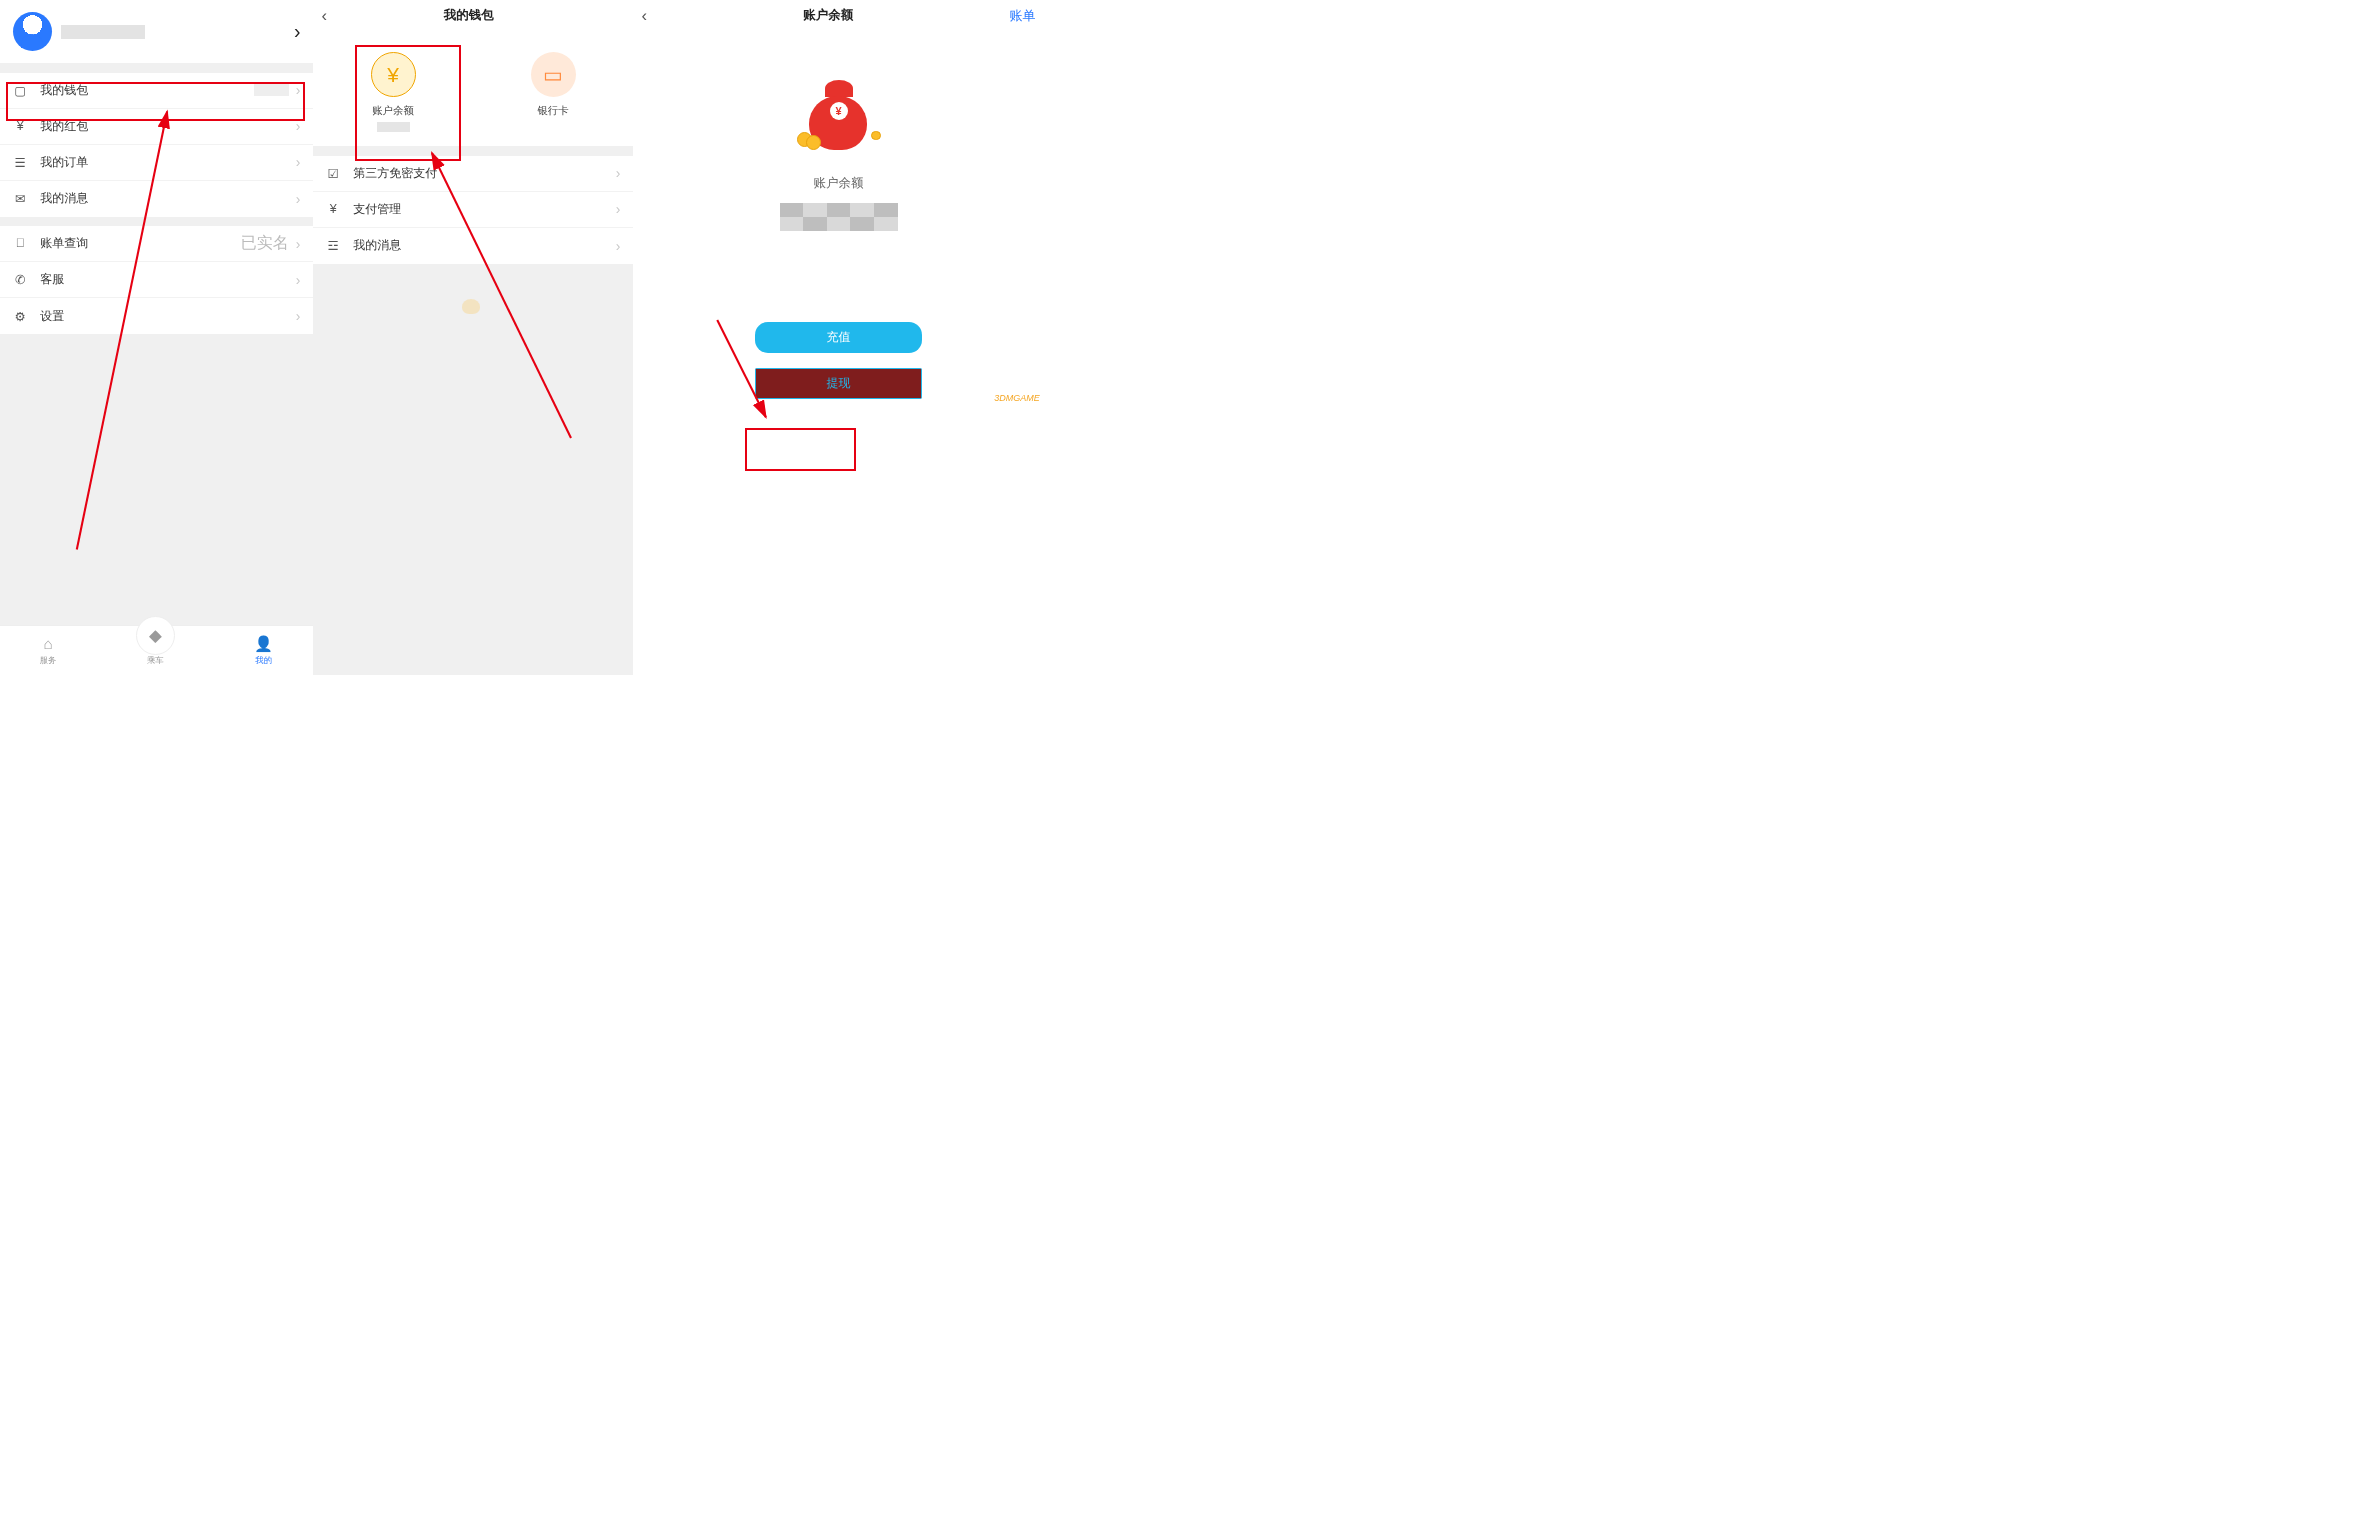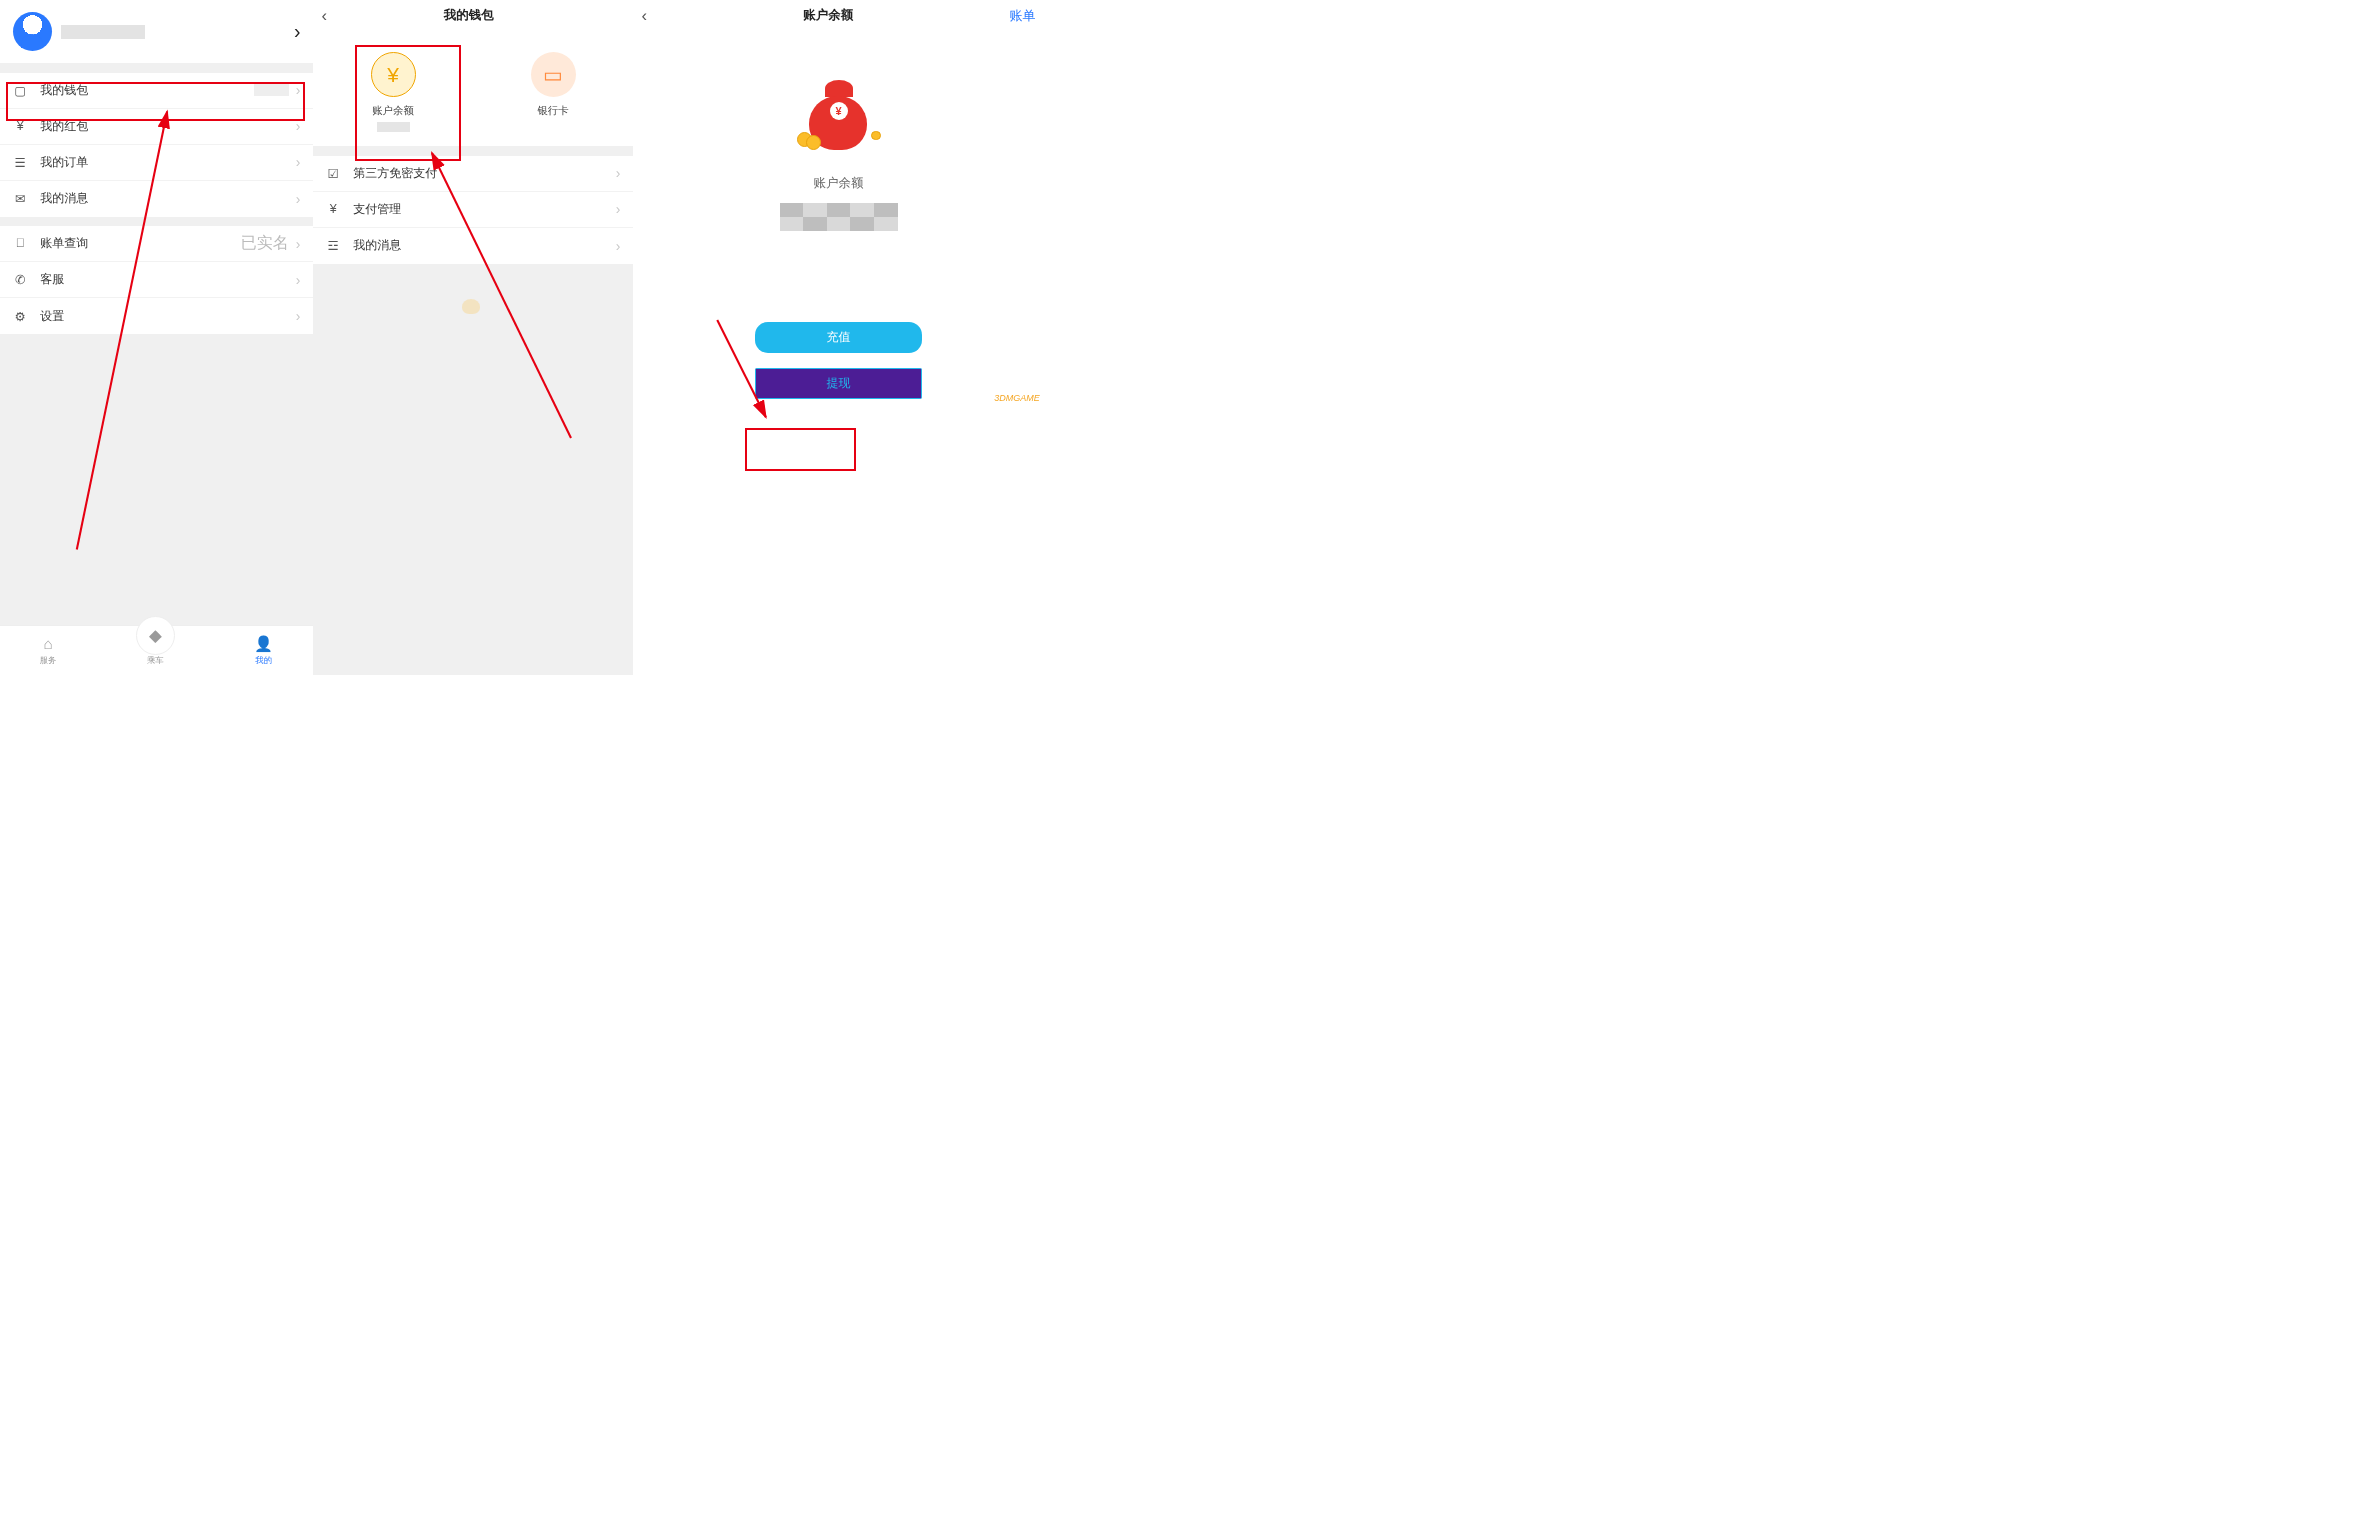--- a/index.html
+++ b/index.html
@@ -65,21 +65,21 @@
   .coin.c1 { bottom:2.8px; left:0; }
   .coin.c2 { bottom:0; left:9.7px; }
   .coin.c3 { bottom:9.7px; right:0; width:9.7px; height:9.7px; }
   .bal-title { margin-top: 25px; font-size:12.5px; color:#666; }
   .bal-amount { margin-top:11px; width:118px; height:28px; display:grid; grid-template-columns:repeat(5,1fr); grid-template-rows:repeat(2,1fr); }
   .bal-amount span { background:#d9d9d9; }
   .bal-amount span:nth-child(odd){ background:#bebebe; }
 
   .btn { margin-top: 91px; width: 167px; height: 31px; border-radius:1.4px; display:flex; align-items:center; justify-content:center; font-size:12px; }
   .btn-primary { background:#20b8ec; color:#fff;border-radius:13px; }
-  .btn-outline { margin-top:15.3px; background:#4c1d95; color:#20b8ec; border:0.7px solid #20b8ec; }
+  .btn-outline { margin-top:15.3px; background:#7f1d1d; color:#20b8ec; border:0.7px solid #20b8ec; }
 
   
   .hl { position:absolute; border:2.1px solid #e60012; pointer-events:none; }
   .hl1 { left:5.6px; top:82px; width:299px; height:39px; }
   .hl2 { left:355px; top:45px; width:106px; height:116px; }
   .hl3 { left:745px; top:428px; width:111px; height:43px; }
 
   
   svg.arrow { position:absolute; pointer-events:none; }
 

